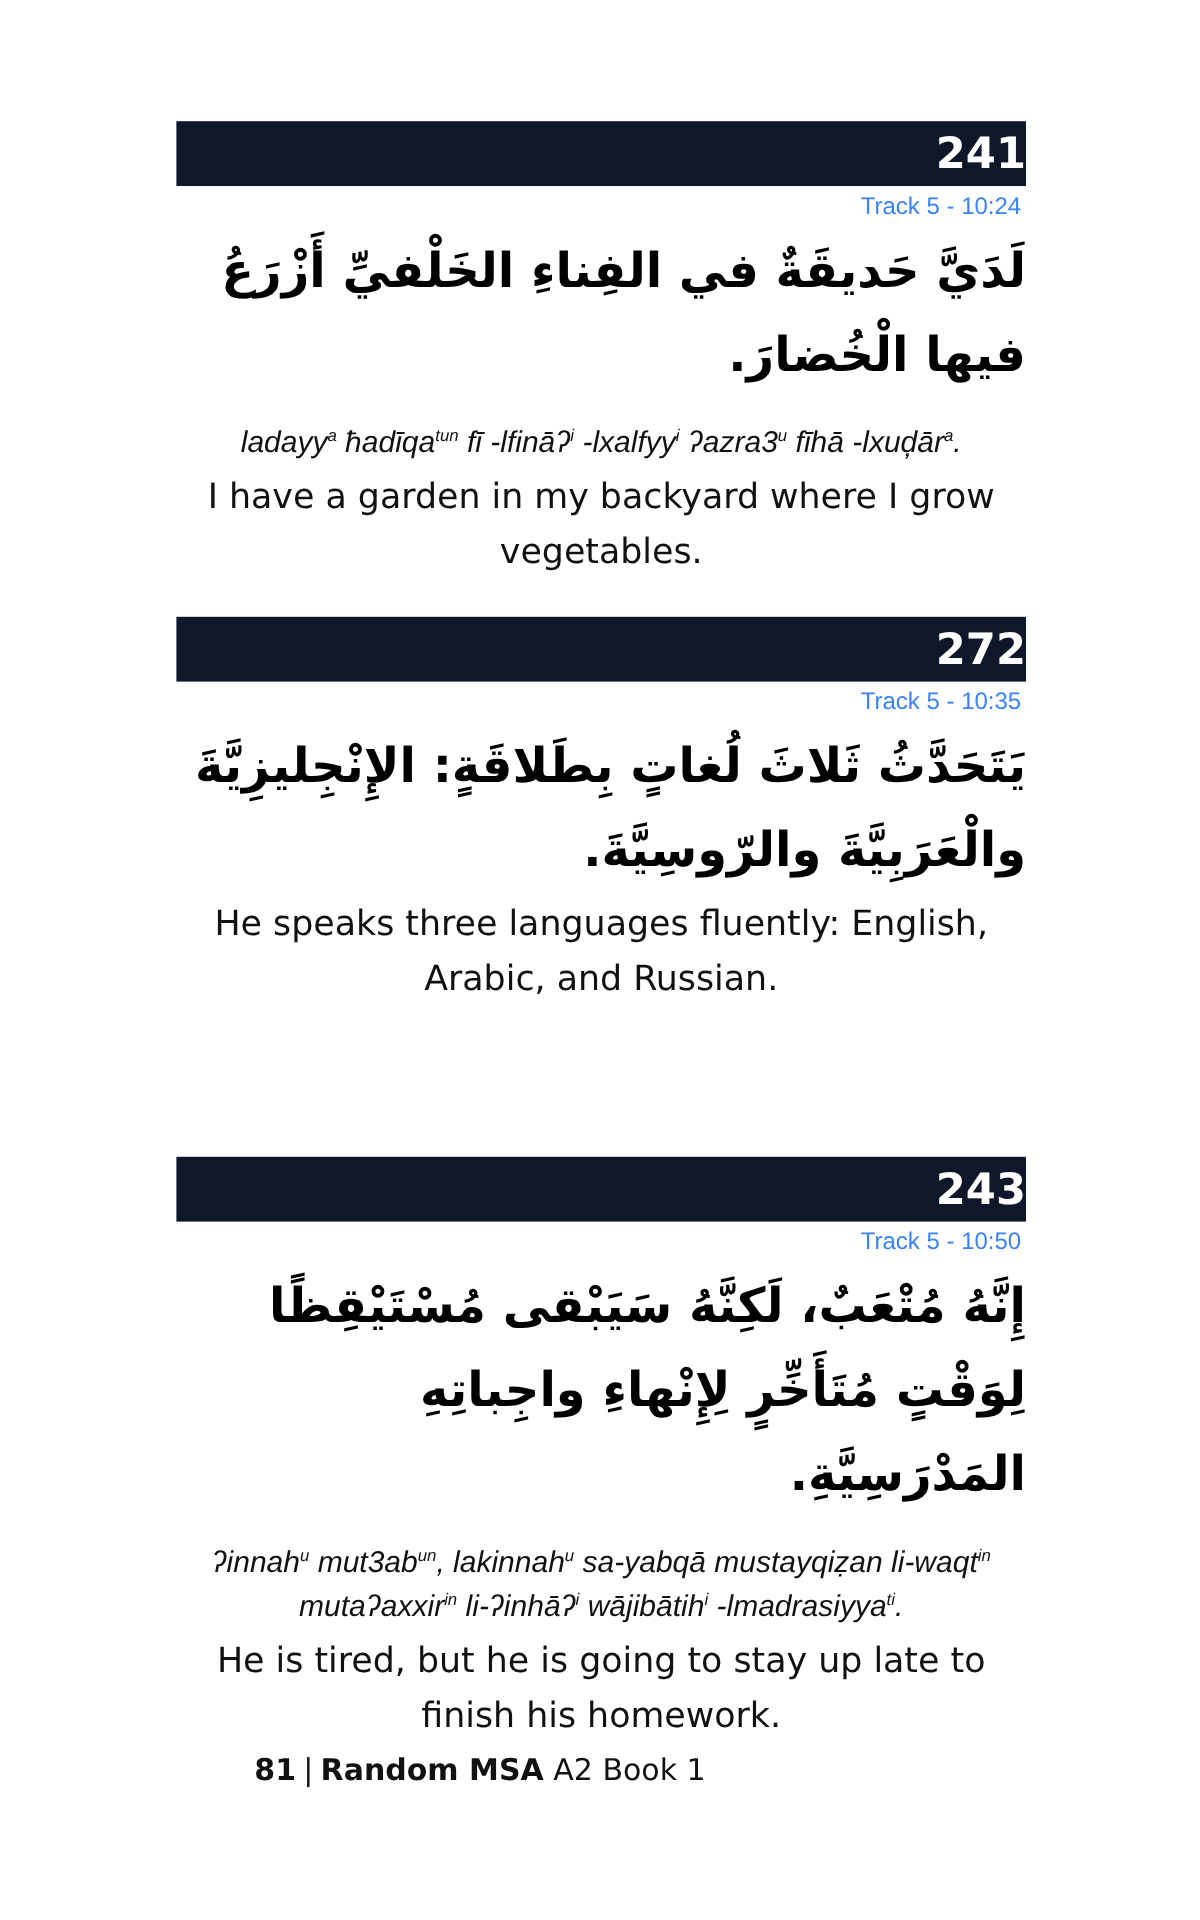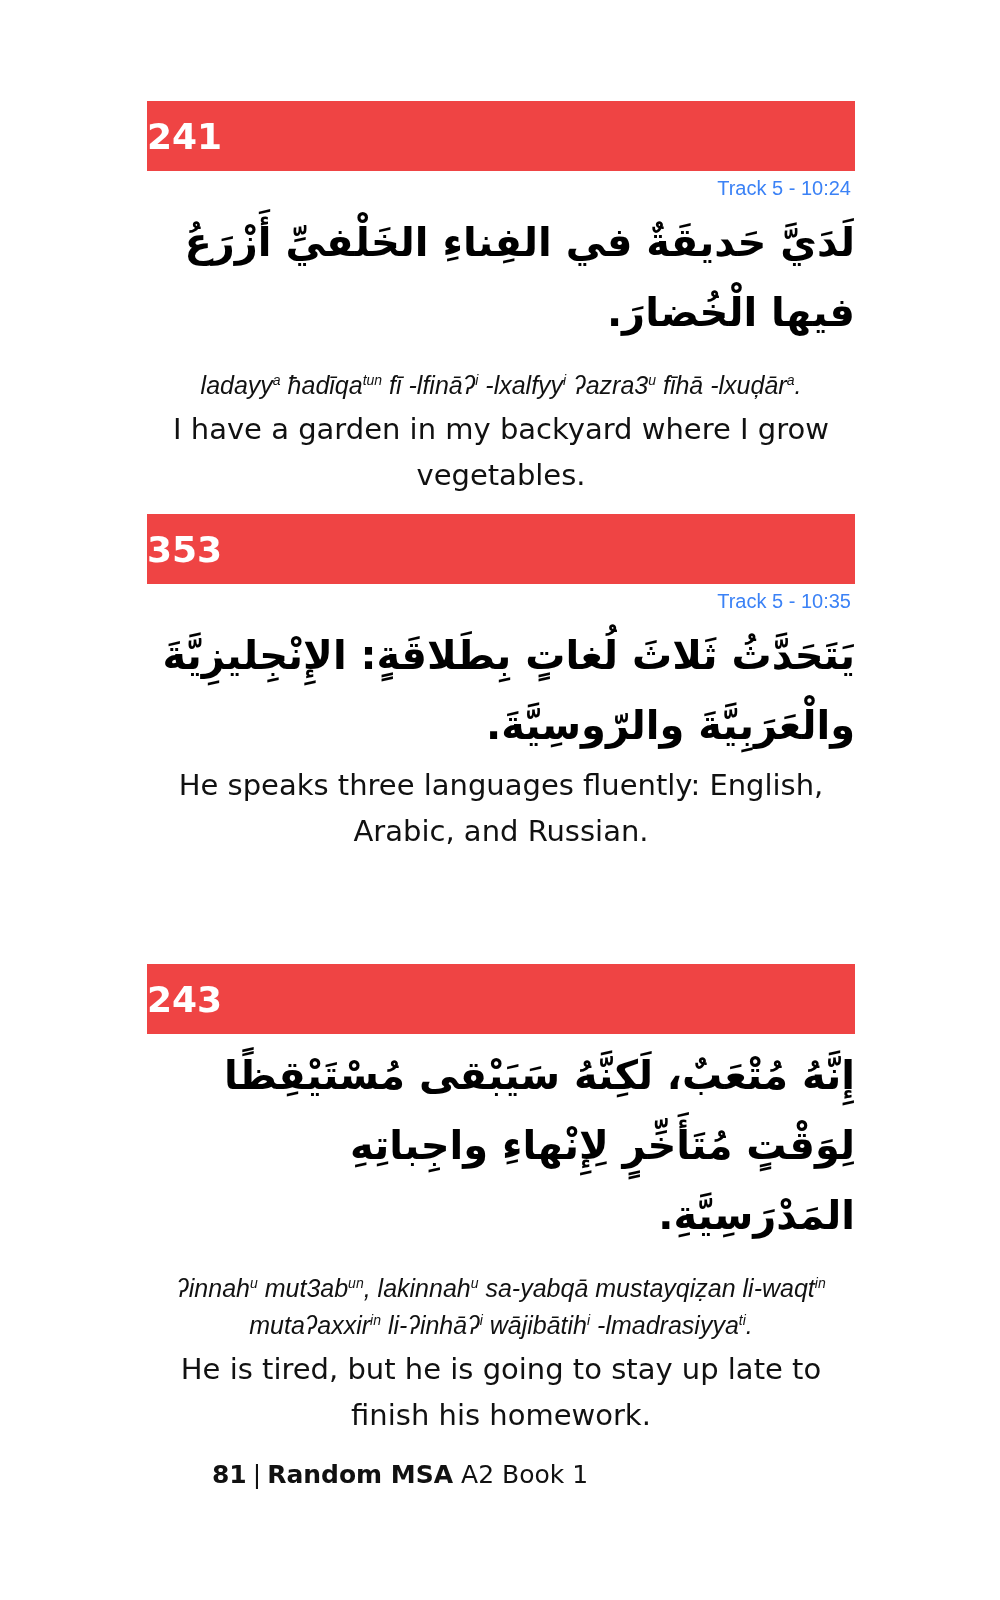--- a/index.html
+++ b/index.html
@@ -14,25 +14,25 @@
       overflow: hidden;
       font-family: "DejaVu Sans", sans-serif;
       color: #111111;
     }
     .entry {
       position: absolute;
       left: 147px;
       width: 708px;
     }
     .banner {
-      height: 70px;
-      background: #ef4444;
+      height: 54px;
+      background: #0f172a;
       display: flex;
       align-items: center;
-      justify-content: flex-start;
+      justify-content: flex-end;
     }
     .banner-num {
       color: #ffffff;
       font-family: "DejaVu Sans", sans-serif;
       font-weight: bold;
       font-size: 36px;
       letter-spacing: 0px;
     }
     .track {
       text-align: right;
@@ -96,31 +96,32 @@
     <span class="banner-num">241</span>
   </div>
   <div class="track">Track 5 - 10:24</div>
   <div class="arabic" lang="ar">لَدَيَّ حَديقَةٌ في الفِناءِ الخَلْفيِّ أَزْرَعُ فيها الْخُضارَ.</div>
   <div class="translit">ladayy<sup>a</sup> ħadīqa<sup>tun</sup> fī -lfināʔ<sup>i</sup> -lxalfyy<sup>i</sup> ʔazra3<sup>u</sup> fīhā -lxuḑār<sup>a</sup>.</div>
   <div class="english">I have a garden in my backyard where I grow vegetables.</div>
 </div>
 
 <div class="entry" style="top:514px;">
   <div class="banner">
-    <span class="banner-num">353</span>
+    <span class="banner-num">272</span>
   </div>
   <div class="track">Track 5 - 10:35</div>
   <div class="arabic" lang="ar">يَتَحَدَّثُ ثَلاثَ لُغاتٍ بِطَلاقَةٍ: الإِنْجِليزِيَّةَ والْعَرَبِيَّةَ والرّوسِيَّةَ.</div>
   <div class="english">He speaks three languages fluently: English, Arabic, and Russian.</div>
 </div>
 
 <div class="entry" style="top:964px;">
   <div class="banner">
     <span class="banner-num">243</span>
   </div>
+  <div class="track">Track 5 - 10:50</div>
   <div class="arabic" lang="ar">إِنَّهُ مُتْعَبٌ، لَكِنَّهُ سَيَبْقى مُسْتَيْقِظًا لِوَقْتٍ مُتَأَخِّرٍ لِإِنْهاءِ واجِباتِهِ المَدْرَسِيَّةِ.</div>
   <div class="translit">ʔinnah<sup>u</sup> mut3ab<sup>un</sup>, lakinnah<sup>u</sup> sa-yabqā mustayqiẓan li-waqt<sup>in</sup> mutaʔaxxir<sup>in</sup> li-ʔinhāʔ<sup>i</sup> wājibātih<sup>i</sup> -lmadrasiyya<sup>ti</sup>.</div>
   <div class="english">He is tired, but he is going to stay up late to finish his homework.</div>
 </div>
 
 <div class="footer">
   <span class="bold">81</span><span class="sep">|</span><span class="bold">Random MSA</span><span> A2 Book 1</span>
 </div>
 
 </body></html>

